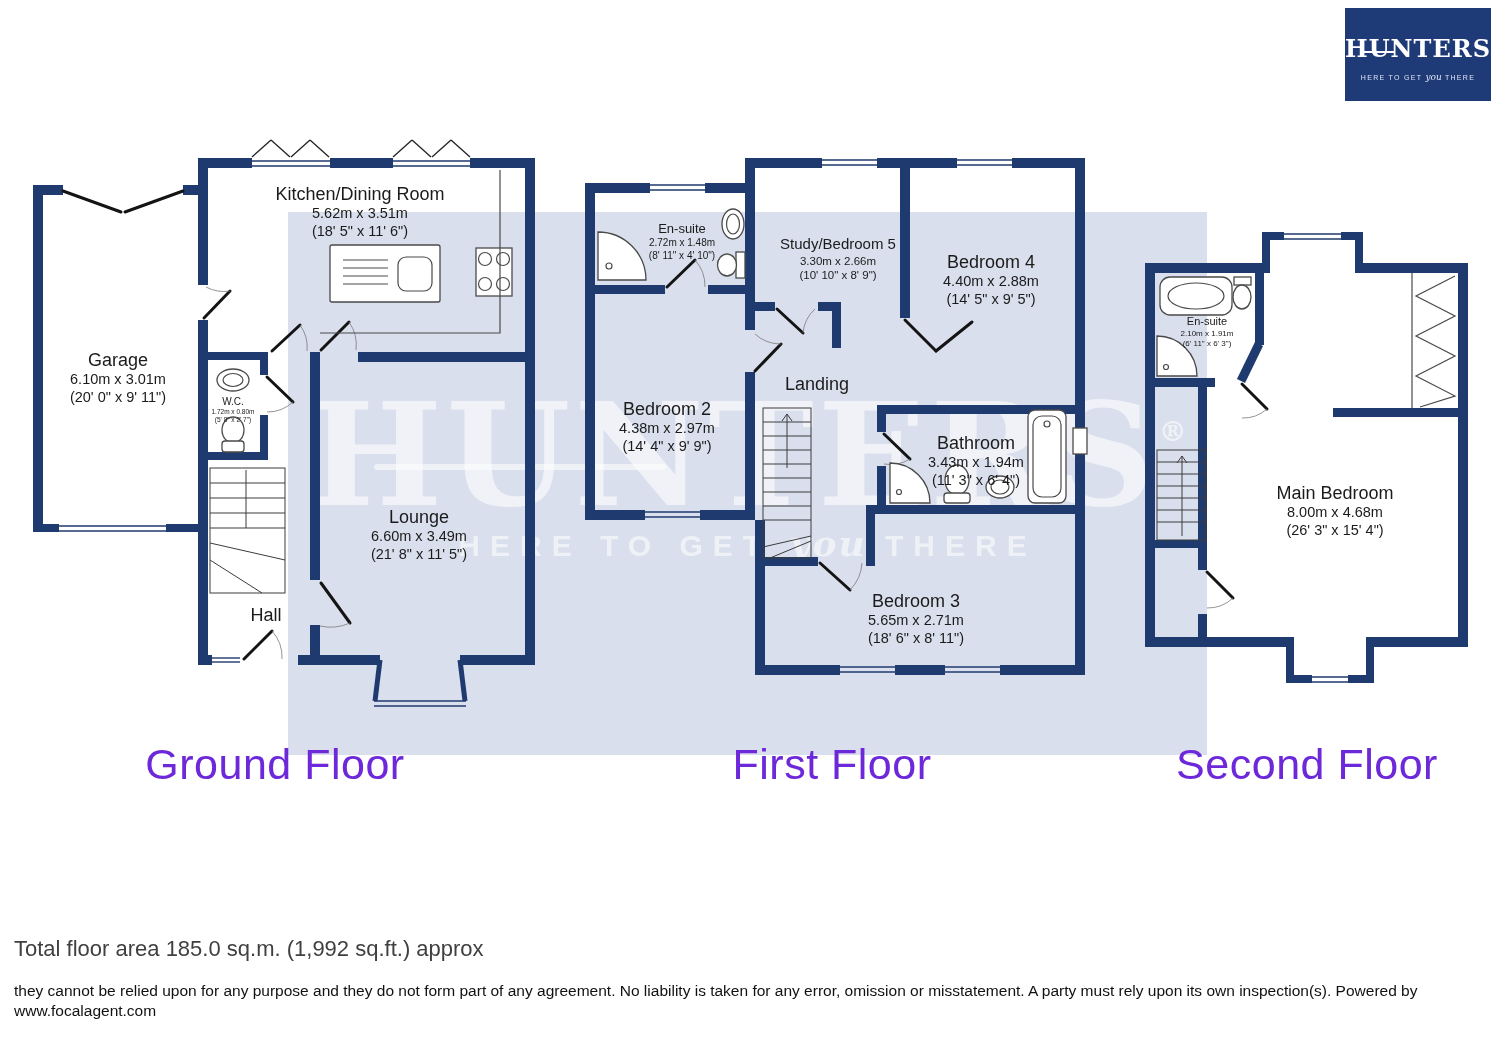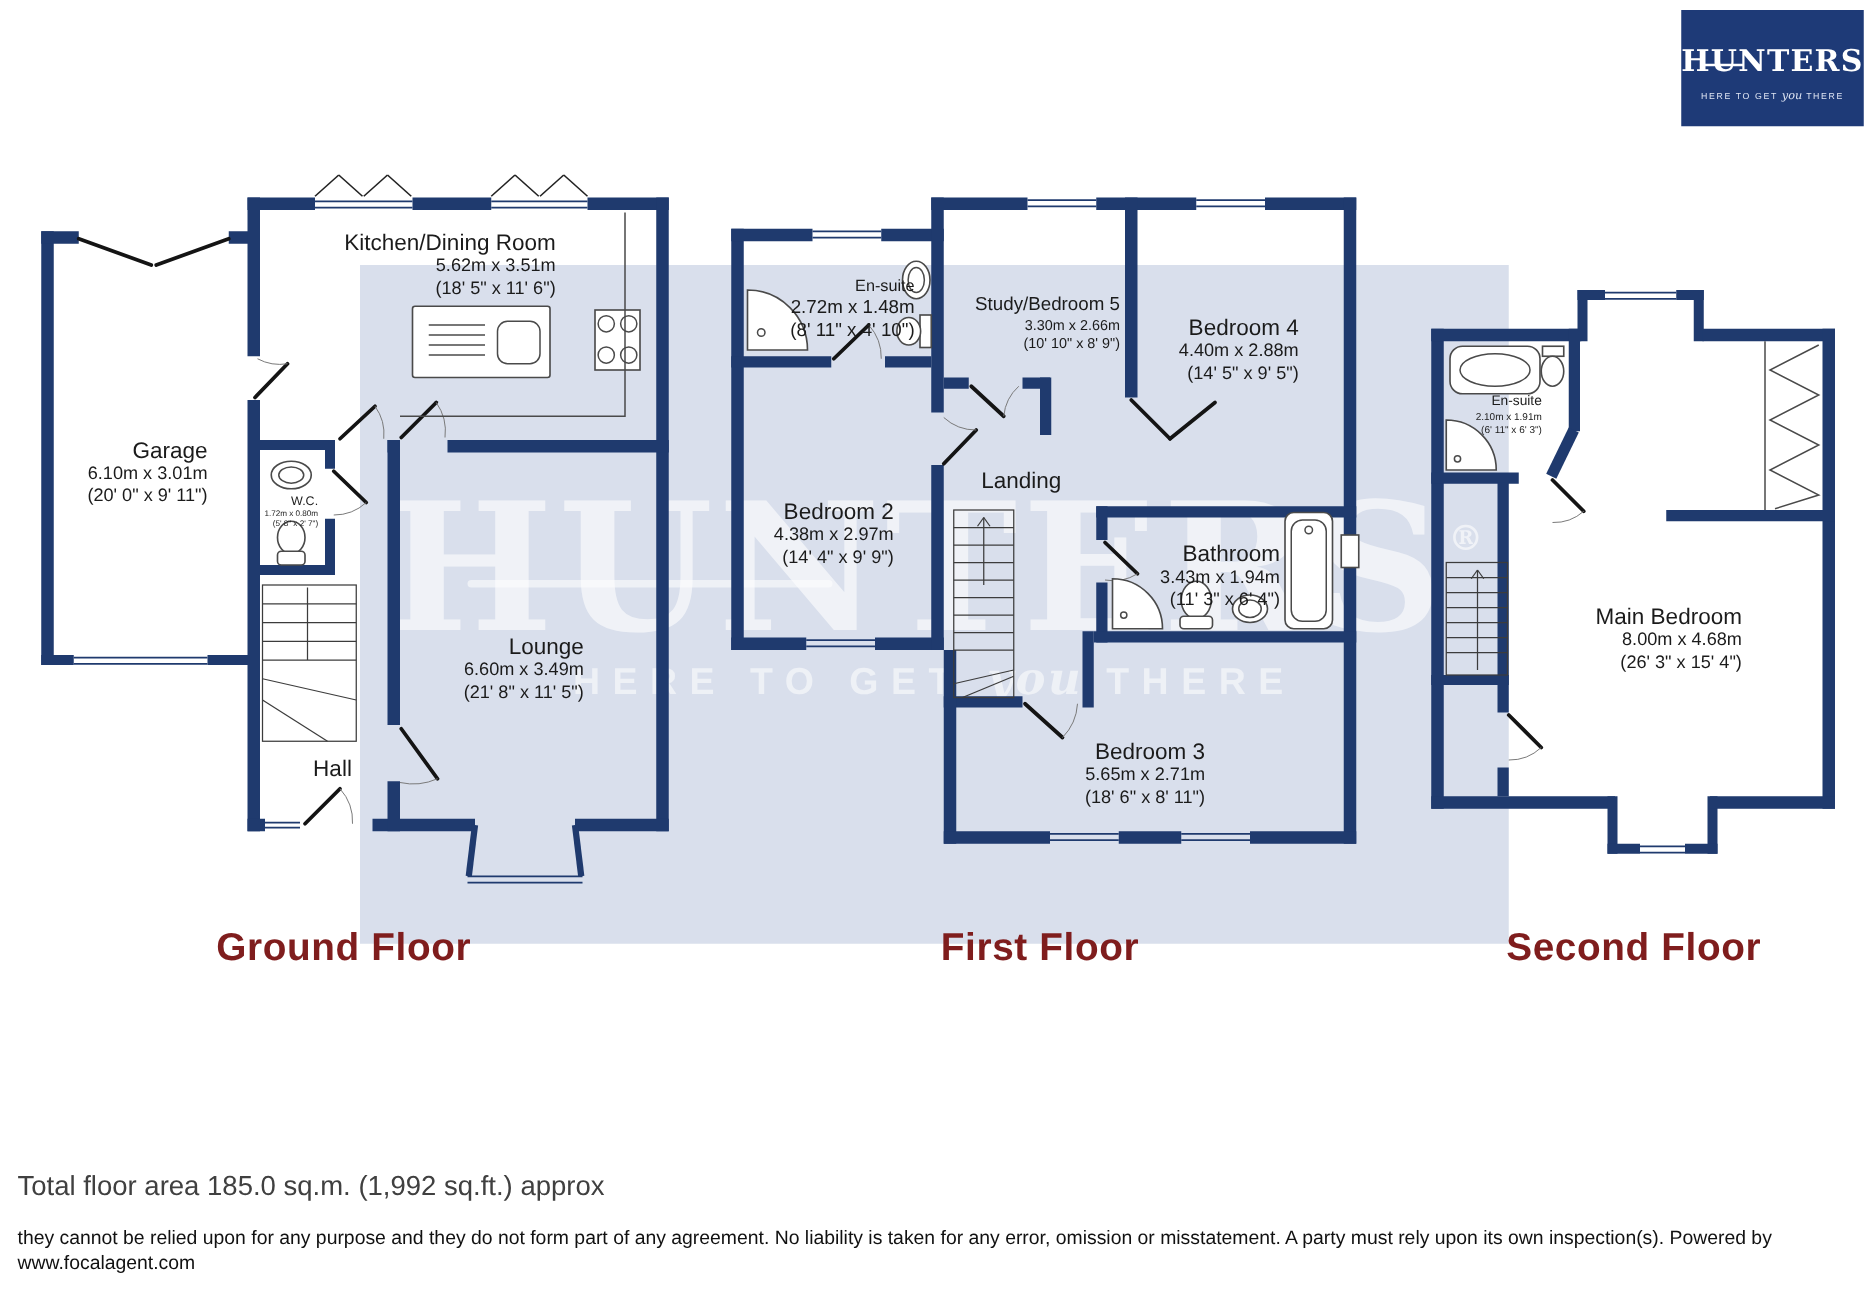--- a/index.html
+++ b/index.html
@@ -36,29 +36,29 @@
   .wallline{stroke:#1f3a6e;fill:none;}
   .thin{stroke:#1f3a6e;stroke-width:1.4;}
   .flap{stroke:#222;stroke-width:1.3;}
   .fix{fill:#ffffff;stroke:#4a4a4a;stroke-width:1.3;}
   .fixline{stroke:#4a4a4a;stroke-width:1.2;fill:none;}
   .stair{stroke:#3c3c3c;stroke-width:1;fill:none;}
   .leaf{stroke:#141414;stroke-width:3;stroke-linecap:round;}
   .arc{stroke:#7a7a7a;stroke-width:.8;fill:none;}
 
   
-  .room-label{position:absolute;transform:translateX(-50%);text-align:right;
+  .room-label{position:absolute;transform:translateX(-50%);text-align:center;
               color:#1b1b1b;line-height:1.24;white-space:nowrap;}
   .sz-lg .nm{font-size:18px;} .sz-lg .dim{font-size:14.5px;}
   .sz-md .nm{font-size:15px;} .sz-md .dim{font-size:11.5px;}
-  .sz-sm .nm{font-size:13px;} .sz-sm .dim{font-size:15px;}
+  .sz-sm .nm{font-size:13px;} .sz-sm .dim{font-size:10px;}
   .sz-xs .nm{font-size:11px;} .sz-xs .dim{font-size:8px;}
   .sz-xxs .nm{font-size:10px;}.sz-xxs .dim{font-size:6.5px;}
-  .floor-label{position:absolute;transform:translateX(-50%);font-size:31px;font-weight:700;
-               color:#7f1d1d;white-space:nowrap;letter-spacing:.5px;}
+  .floor-label{position:absolute;transform:translateX(-50%);font-size:43px;font-weight:400;
+               color:#6d28d9;white-space:nowrap;letter-spacing:.5px;}
 
   
   .total{position:absolute;left:14px;top:936px;font-size:22px;color:#404040;}
   .disclaimer{position:absolute;left:14px;top:981px;font-size:15.5px;line-height:20px;color:#111;}
   .disclaimer span{display:block;}
 </style>
 </head>
 <body>
 
 <div class="band"></div>

